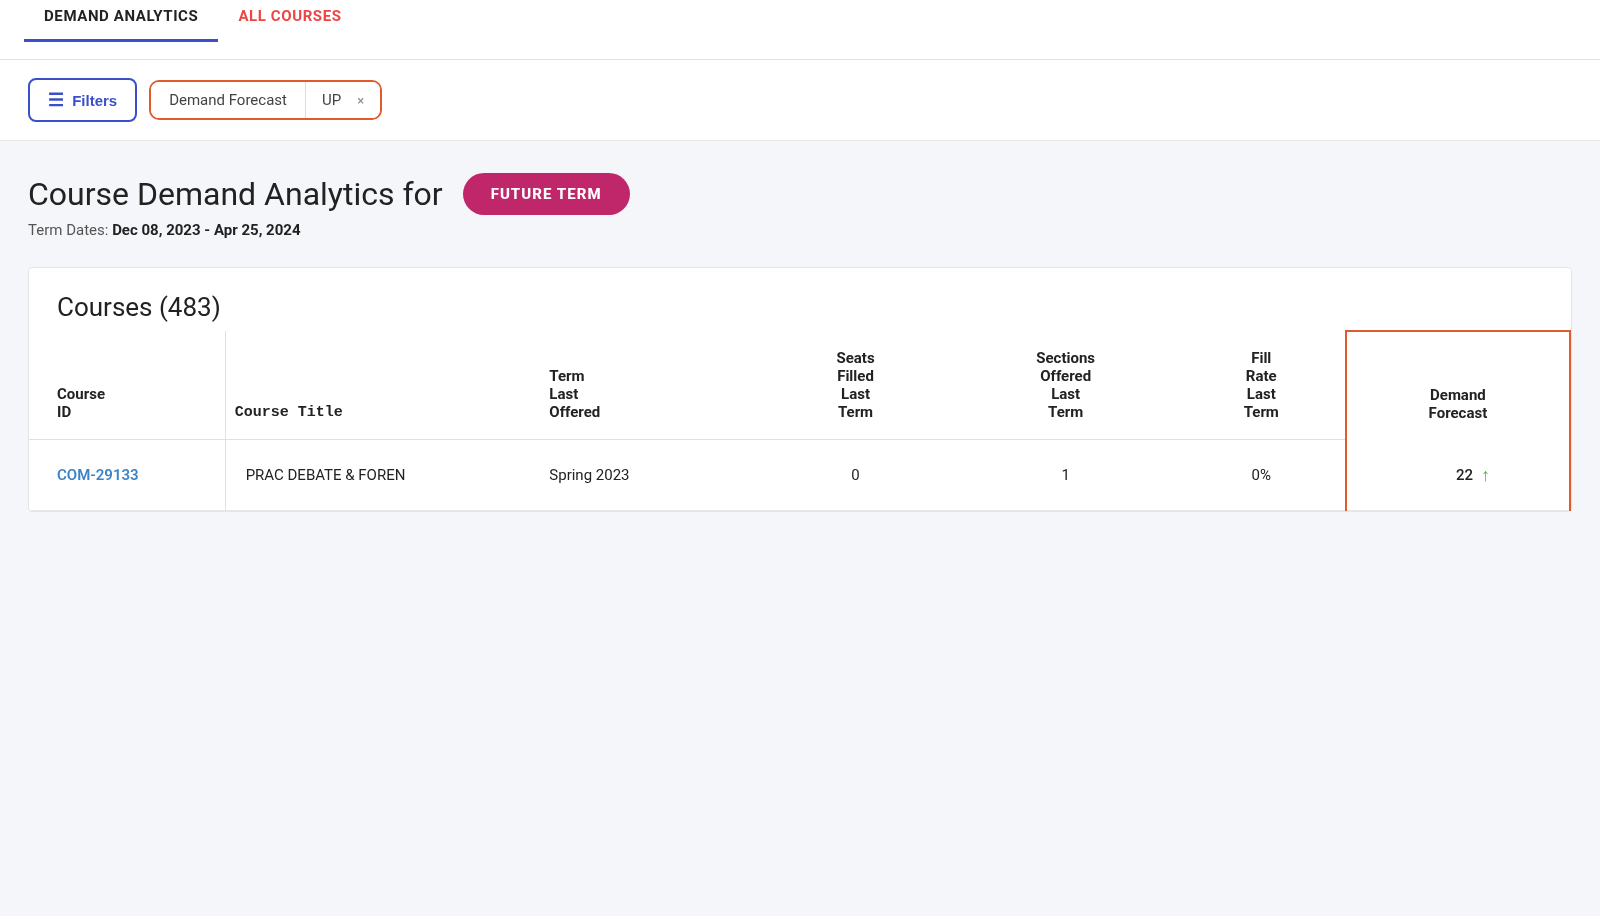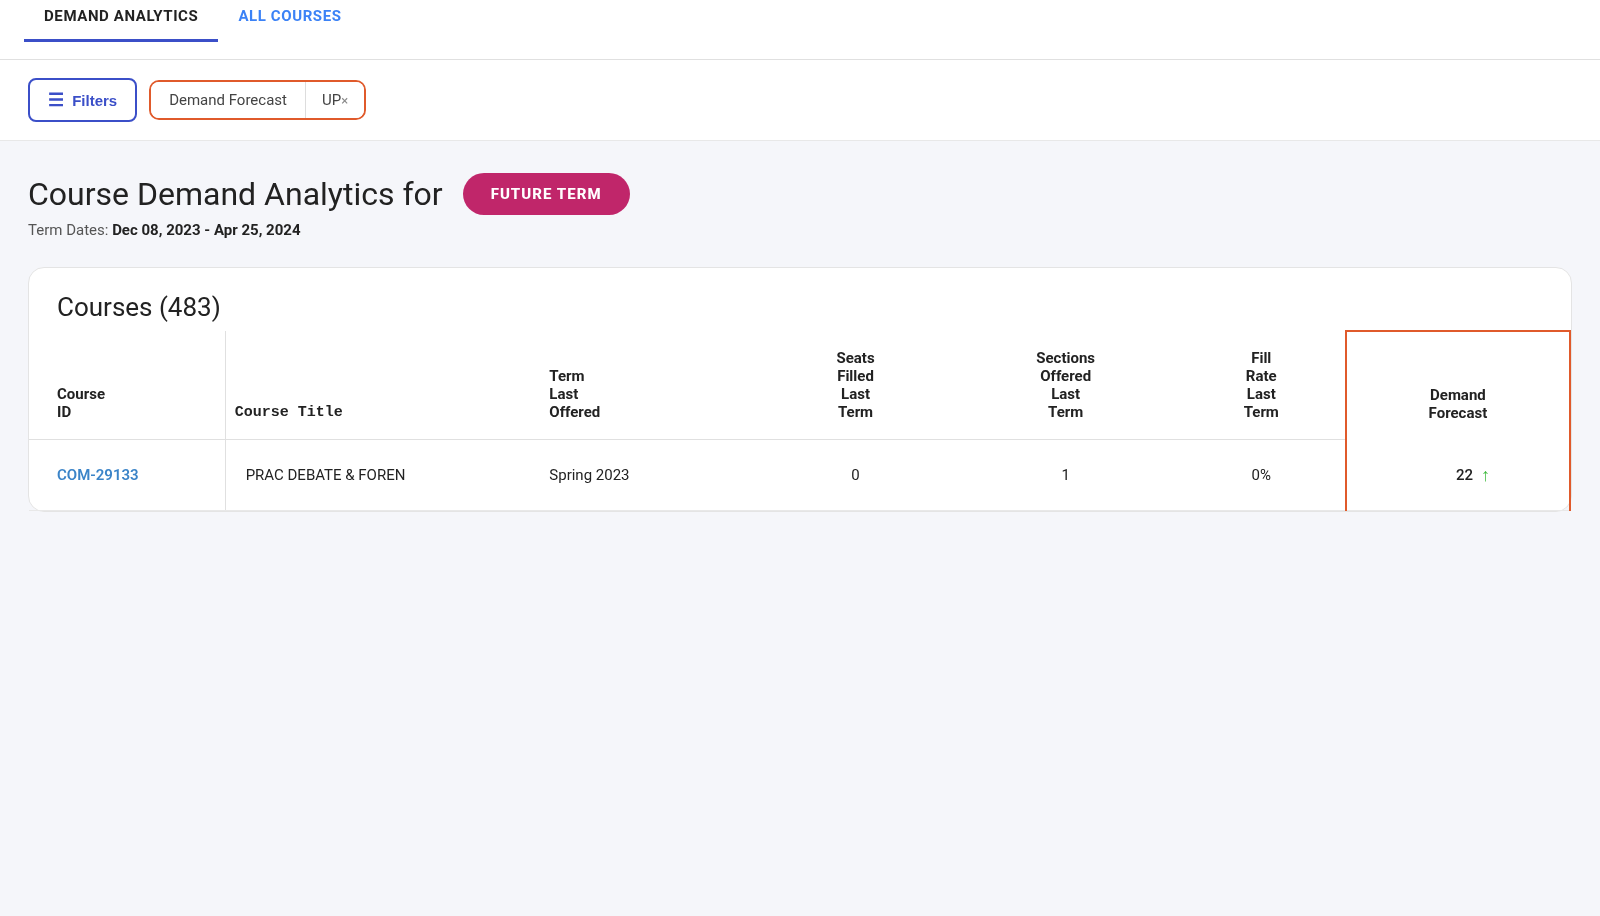--- a/index.html
+++ b/index.html
@@ -15,21 +15,21 @@
       display: flex;
       align-items: flex-end;
       padding: 17px 24px;
       border-bottom: 1px solid #e0e0e0;
       height: 60px;
     }
     .nav-tab {
       font-size: 15px;
       font-weight: 700;
       letter-spacing: 0.04em;
-      color: #3b82f6;
+      color: #ef4444;
       padding: 0 20px 14px 20px;
       cursor: pointer;
       border-bottom: 3px solid transparent;
       text-transform: uppercase;
     }
     .nav-tab.active {
       color: #222;
       border-bottom: 3px solid #3b4fc8;
     }
 
@@ -70,21 +70,21 @@
       background: #fff;
       border-right: 1.5px solid #ddd;
     }
     .filter-chip-value {
       padding: 9px 16px;
       font-size: 15px;
       color: #444;
       background: #fff;
       display: flex;
       align-items: center;
-      gap: 0;
+      gap: 16px;
       cursor: pointer;
     }
     .filter-chip-value .close-x {
       color: #888;
       font-size: 13px;
     }
 
     
     .page-content {
       padding: 32px 28px 0 28px;
@@ -130,21 +130,21 @@
       margin-bottom: 28px;
     }
     .term-dates strong {
       font-weight: 700;
       color: #222;
     }
 
     
     .table-card {
       background: #fff;
-      border-radius: 16px;
+      border-radius: 4px;
       border: 1px solid #e4e4e4;
       overflow: visible;
     }
     .table-card-header {
       padding: 24px 28px 8px 28px;
       font-size: 26px;
       font-weight: 400;
       color: #222;
     }
 

